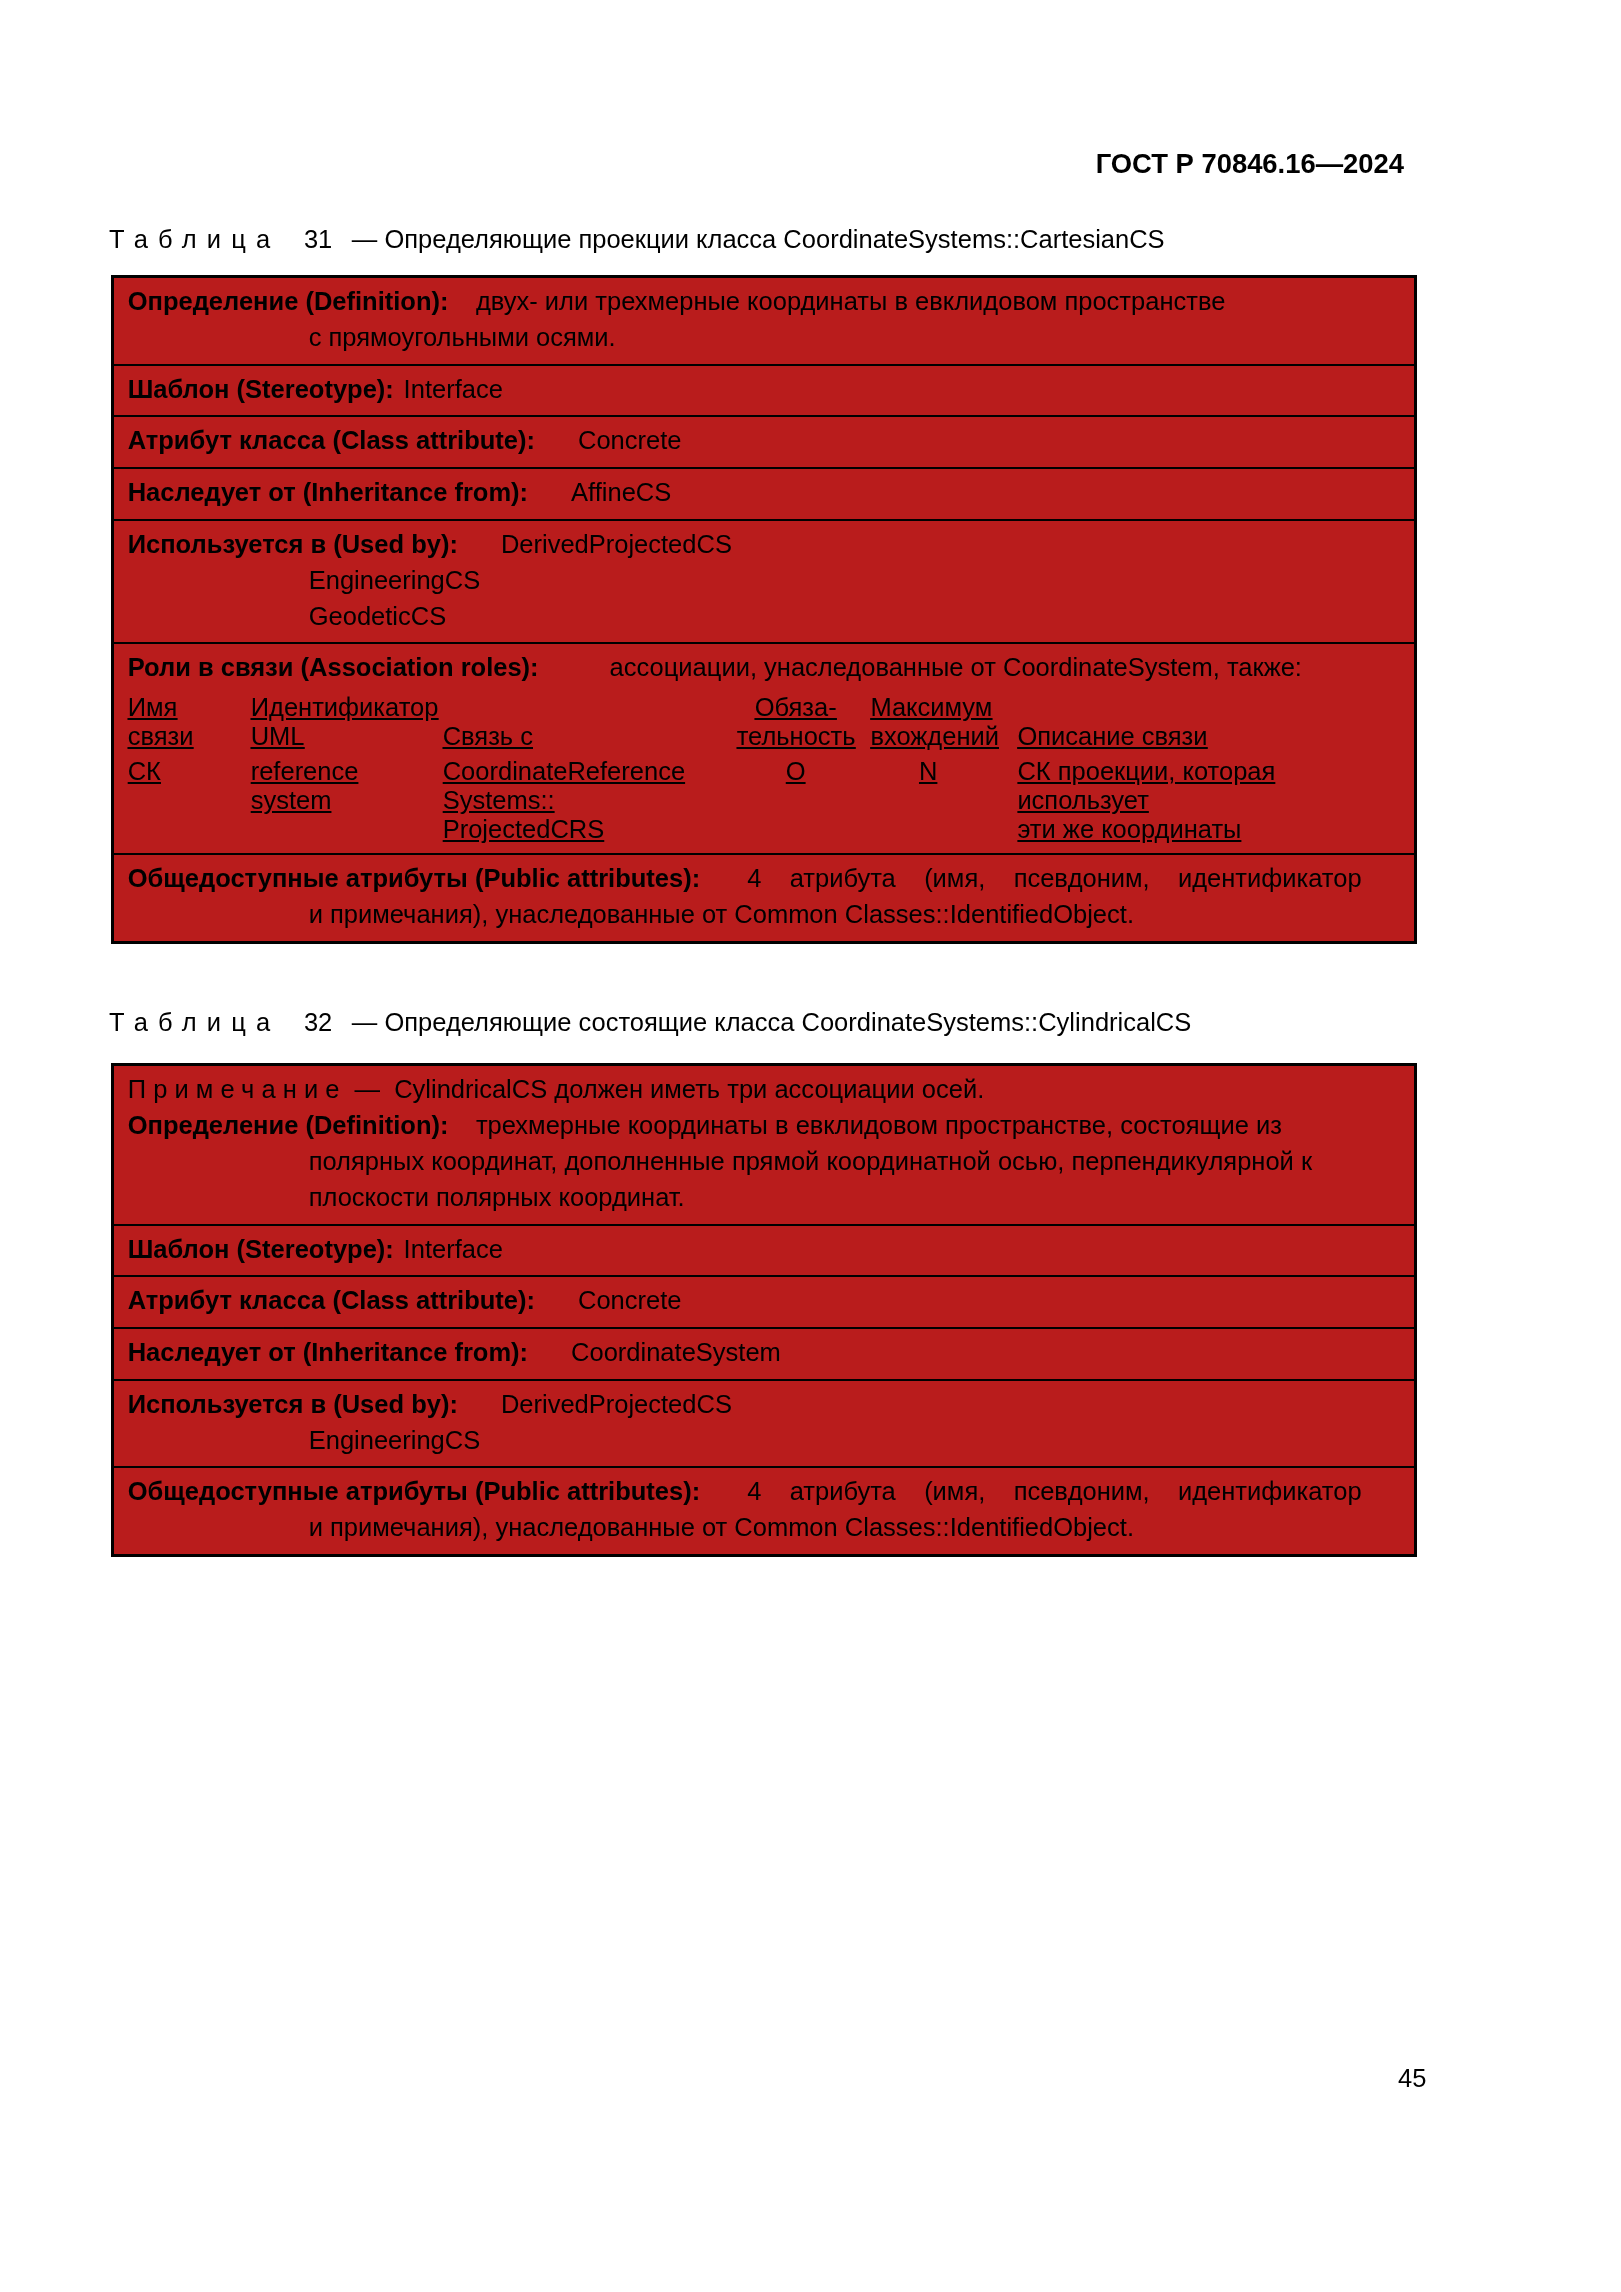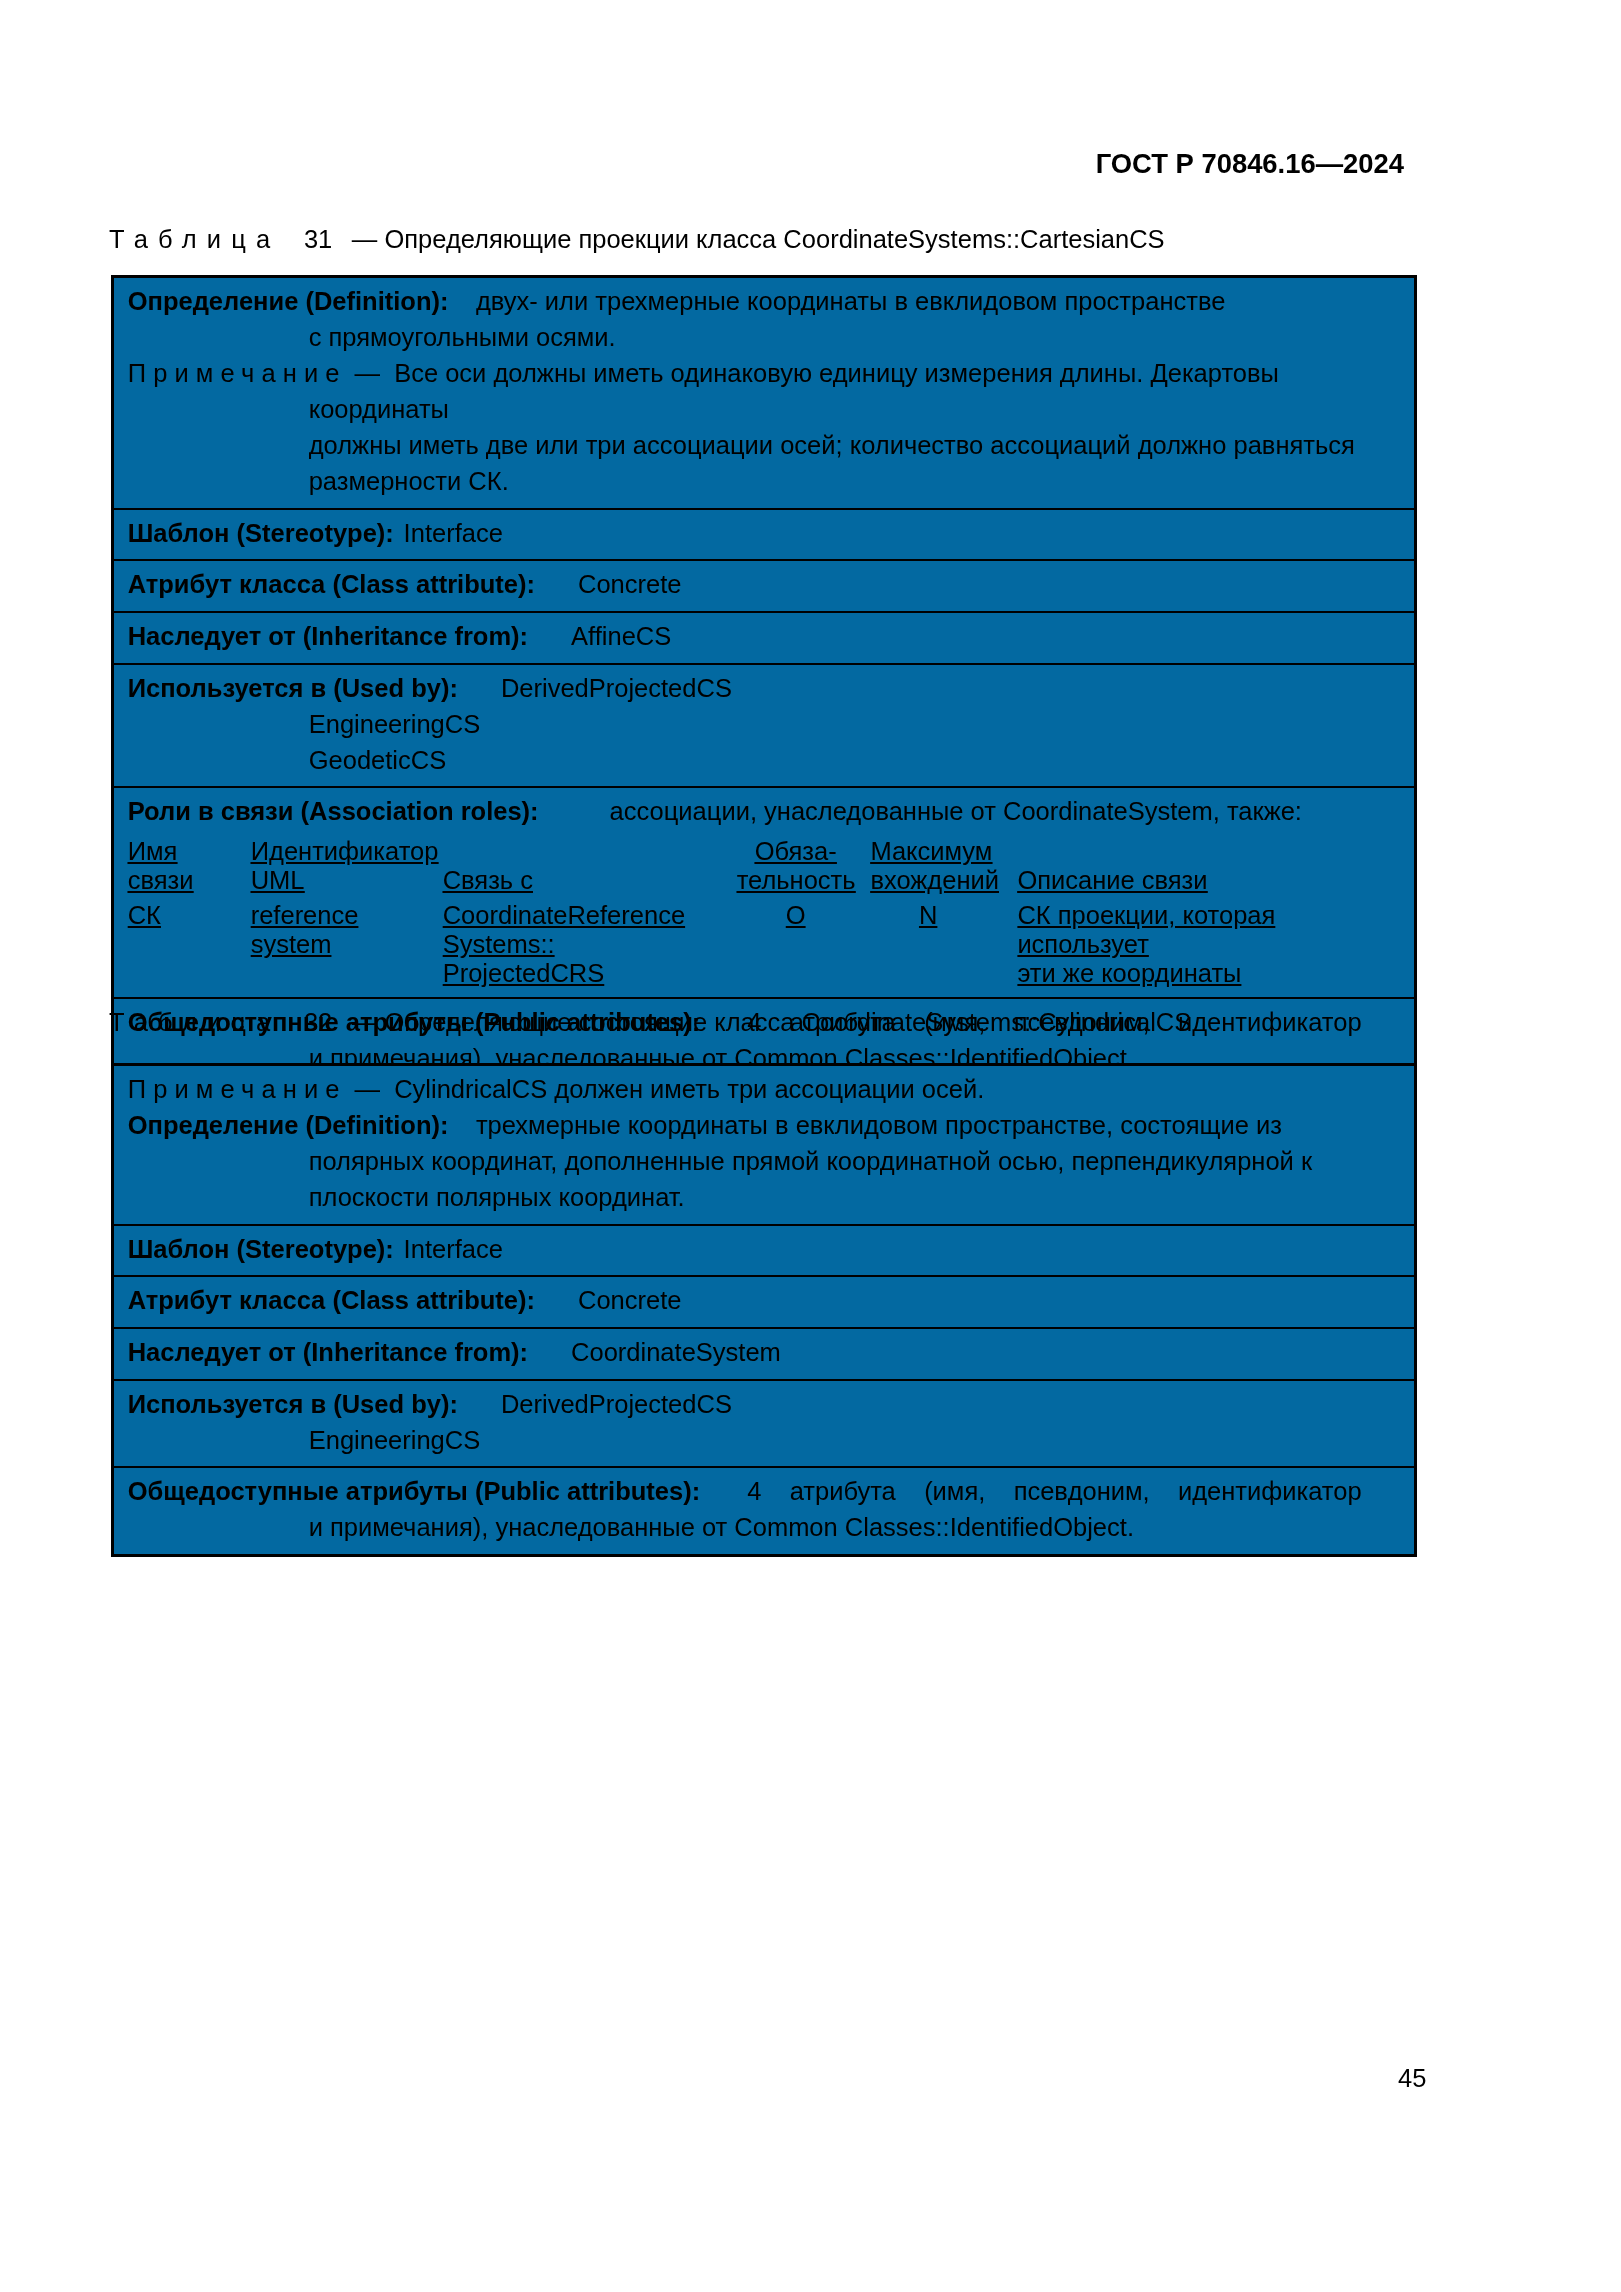--- a/index.html
+++ b/index.html
@@ -21,21 +21,21 @@
   #caption-31 { top:223px; left:109px; }
   #caption-32 { top:1006px; left:109px; }
   .spaced-word { letter-spacing:0.40em; }
 
   .gap { display:inline-block; height:1px; vertical-align:baseline; }
   .g8{width:7.8px} .g10{width:9.8px} .g20{width:19.6px} .g24{width:23.5px}
   .g28{width:27.4px} .g44{width:43px} .g48{width:47px} .g72{width:71px}
 
   .doc-table {
     position:absolute; left:111px; width:1306px;
-    border:3.9px solid #000; box-sizing:border-box; background:#0369a1;
+    border:3.9px solid #000; box-sizing:border-box; background:#b91c1c;
   }
   #table-31 { top:275px; }
   #table-32 { top:1063px; }
 
   .t-row { padding:4.9px 13.7px 8.8px 13.7px; }
   .t-row + .t-row { border-top:2.9px solid #000; }
 
   .row-text {
     margin:0; font-size:25.5px; line-height:36px;
     padding-left:181px; text-indent:-181px;
@@ -62,23 +62,20 @@
 <body>
 
 <div id="std-header" class="abs">ГОСТ Р 70846.16—2024</div>
 
 <p id="caption-31" class="caption abs"><span class="spaced-word">Таблица</span><span class="gap g24"></span><span>31</span><span class="gap g20"></span><span>— Определяющие проекции класса CoordinateSystems::CartesianCS</span></p>
 
 <div id="table-31" class="doc-table">
   <div class="t-row">
     <p class="row-text"><span class="lbl">Определение (Definition):</span><span class="gap g28"></span><span class="val">двух- или трехмерные координаты в евклидовом пространстве
 с прямоугольными осями.</span></p>
-    <p class="row-text"><span class="note-lbl">Примечание</span><span class="gap g8"></span><span class="val">—  Все оси должны иметь одинаковую единицу измерения длины. Декартовы координаты
-должны иметь две или три ассоциации осей; количество ассоциаций должно равняться
-размерности СК.</span></p>
   </div>
   <div class="t-row">
     <p class="row-text"><span class="lbl">Шаблон (Stereotype):</span><span class="gap g10"></span><span class="val">Interface</span></p>
   </div>
   <div class="t-row">
     <p class="row-text"><span class="lbl">Атрибут класса (Class attribute):</span><span class="gap g44"></span><span class="val">Concrete</span></p>
   </div>
   <div class="t-row">
     <p class="row-text"><span class="lbl">Наследует от (Inheritance from):</span><span class="gap g44"></span><span class="val">AffineCS</span></p>
   </div>

